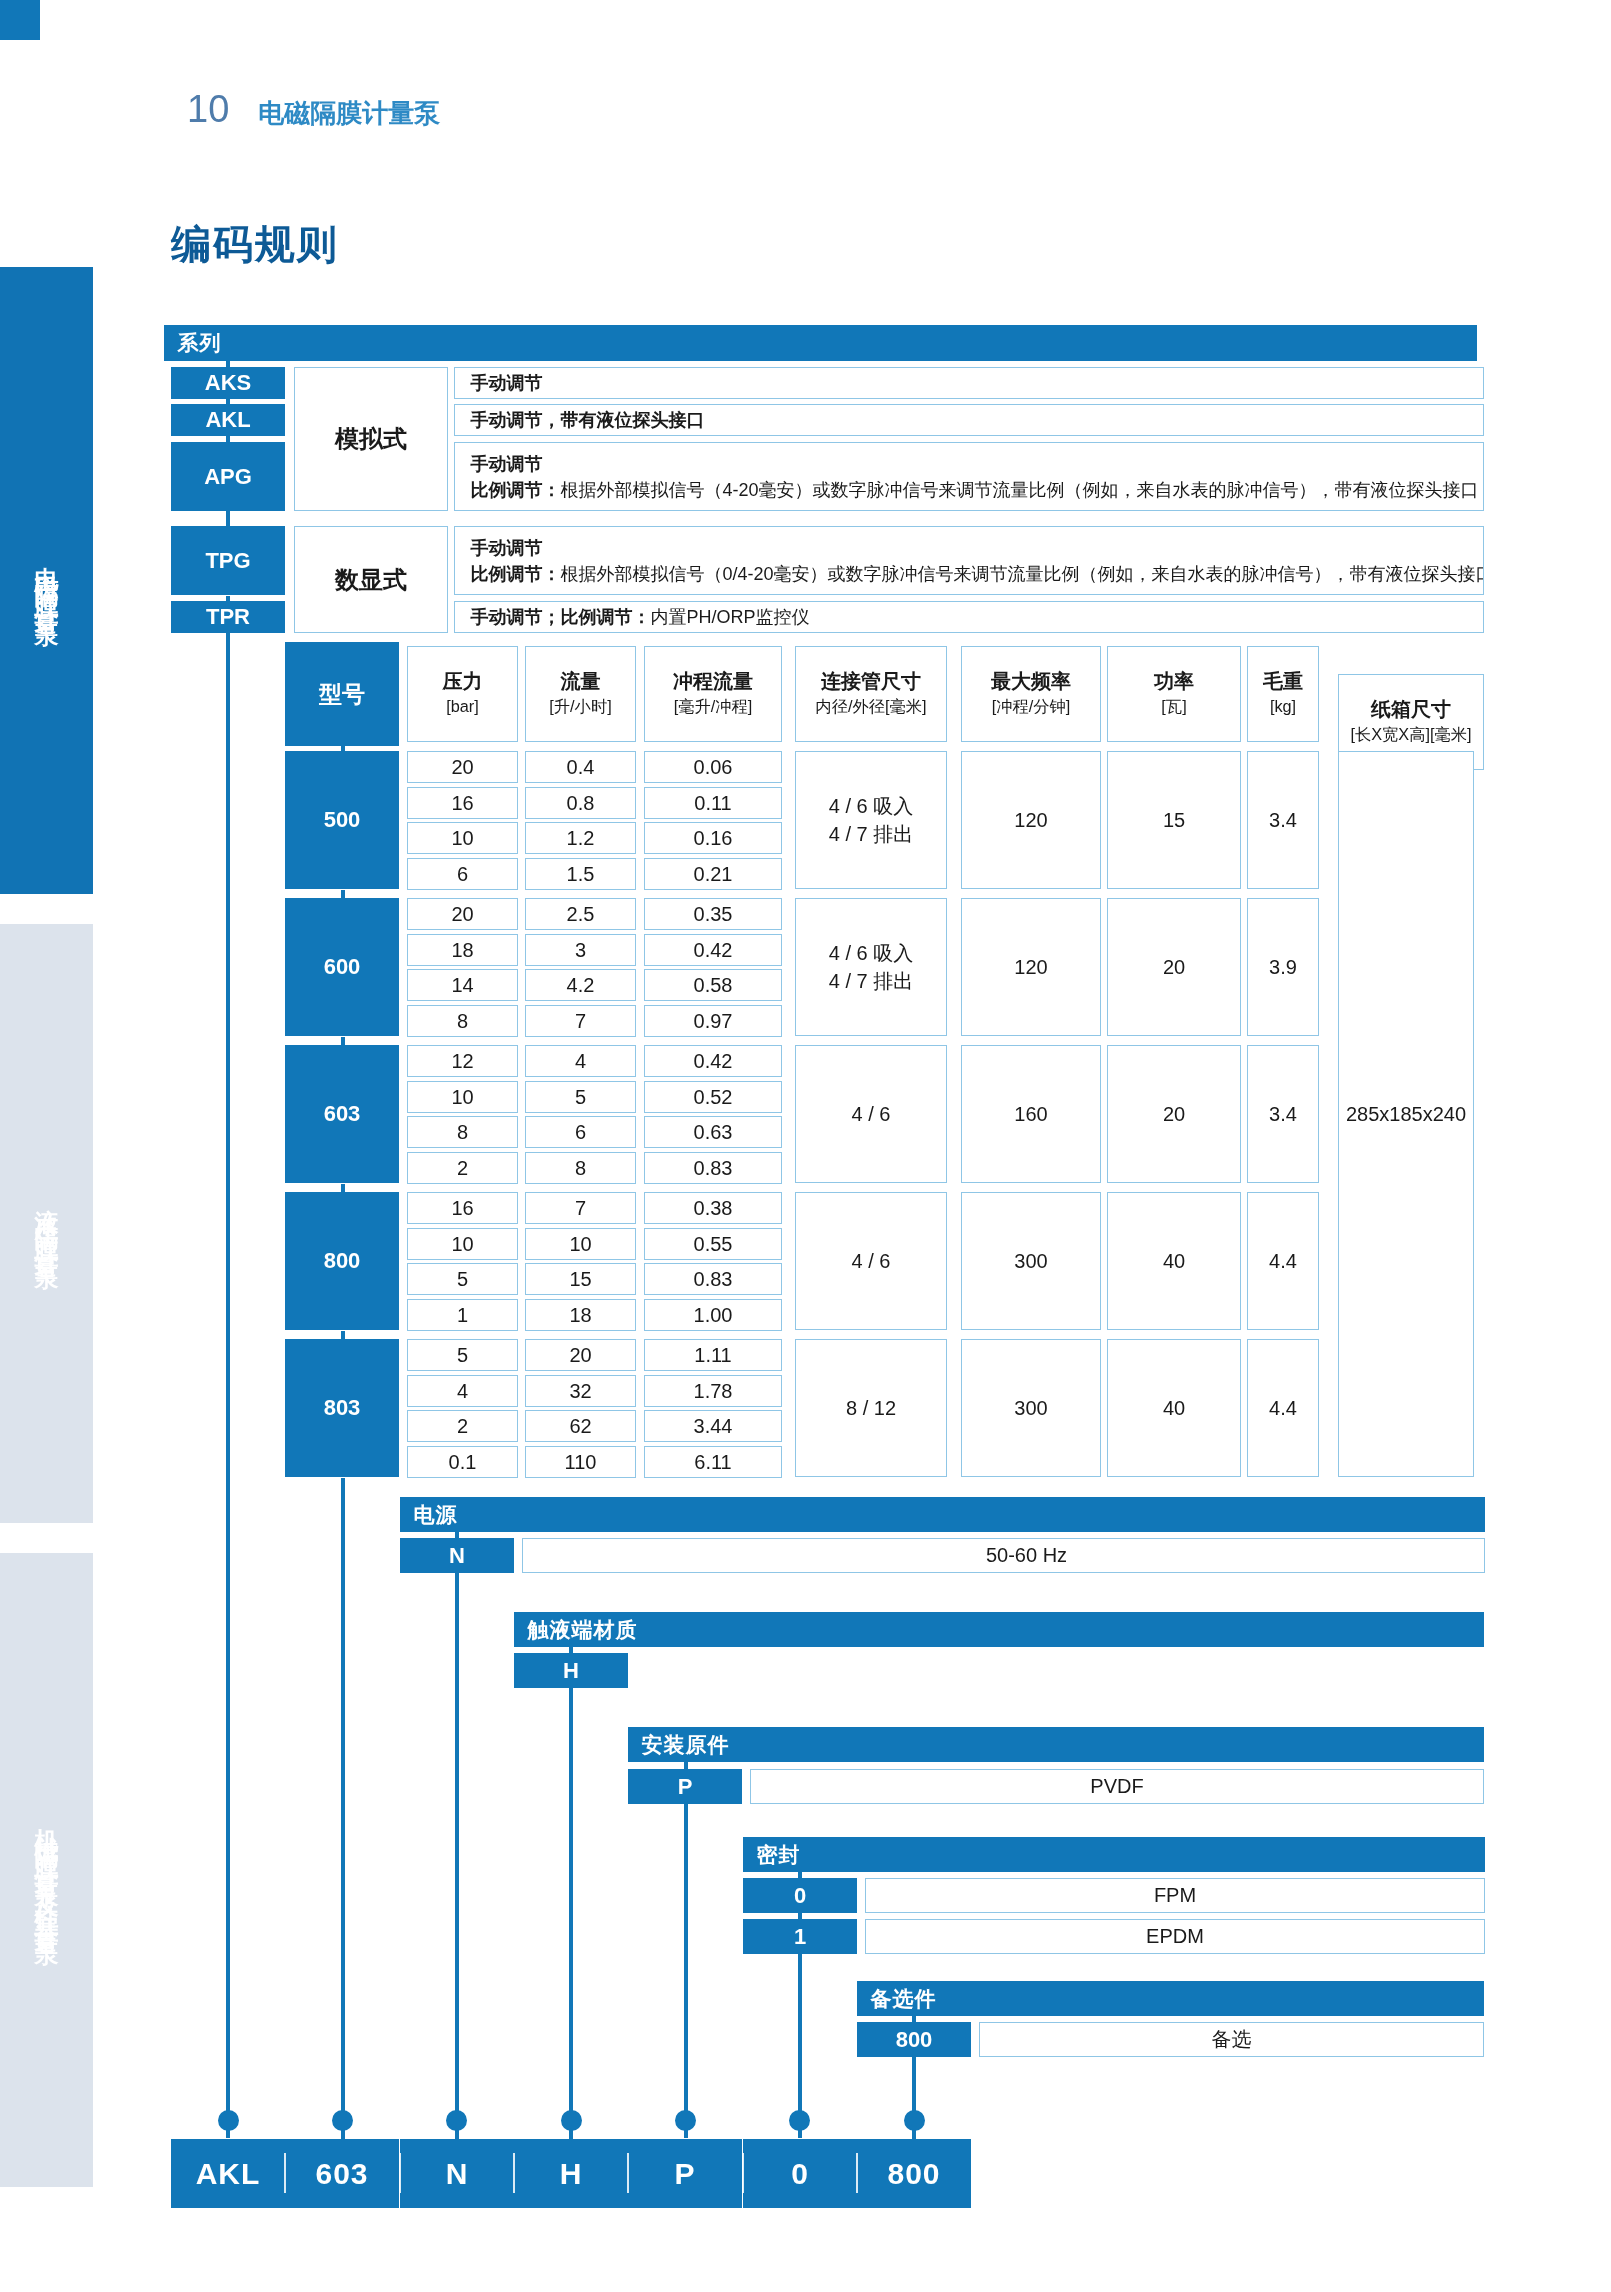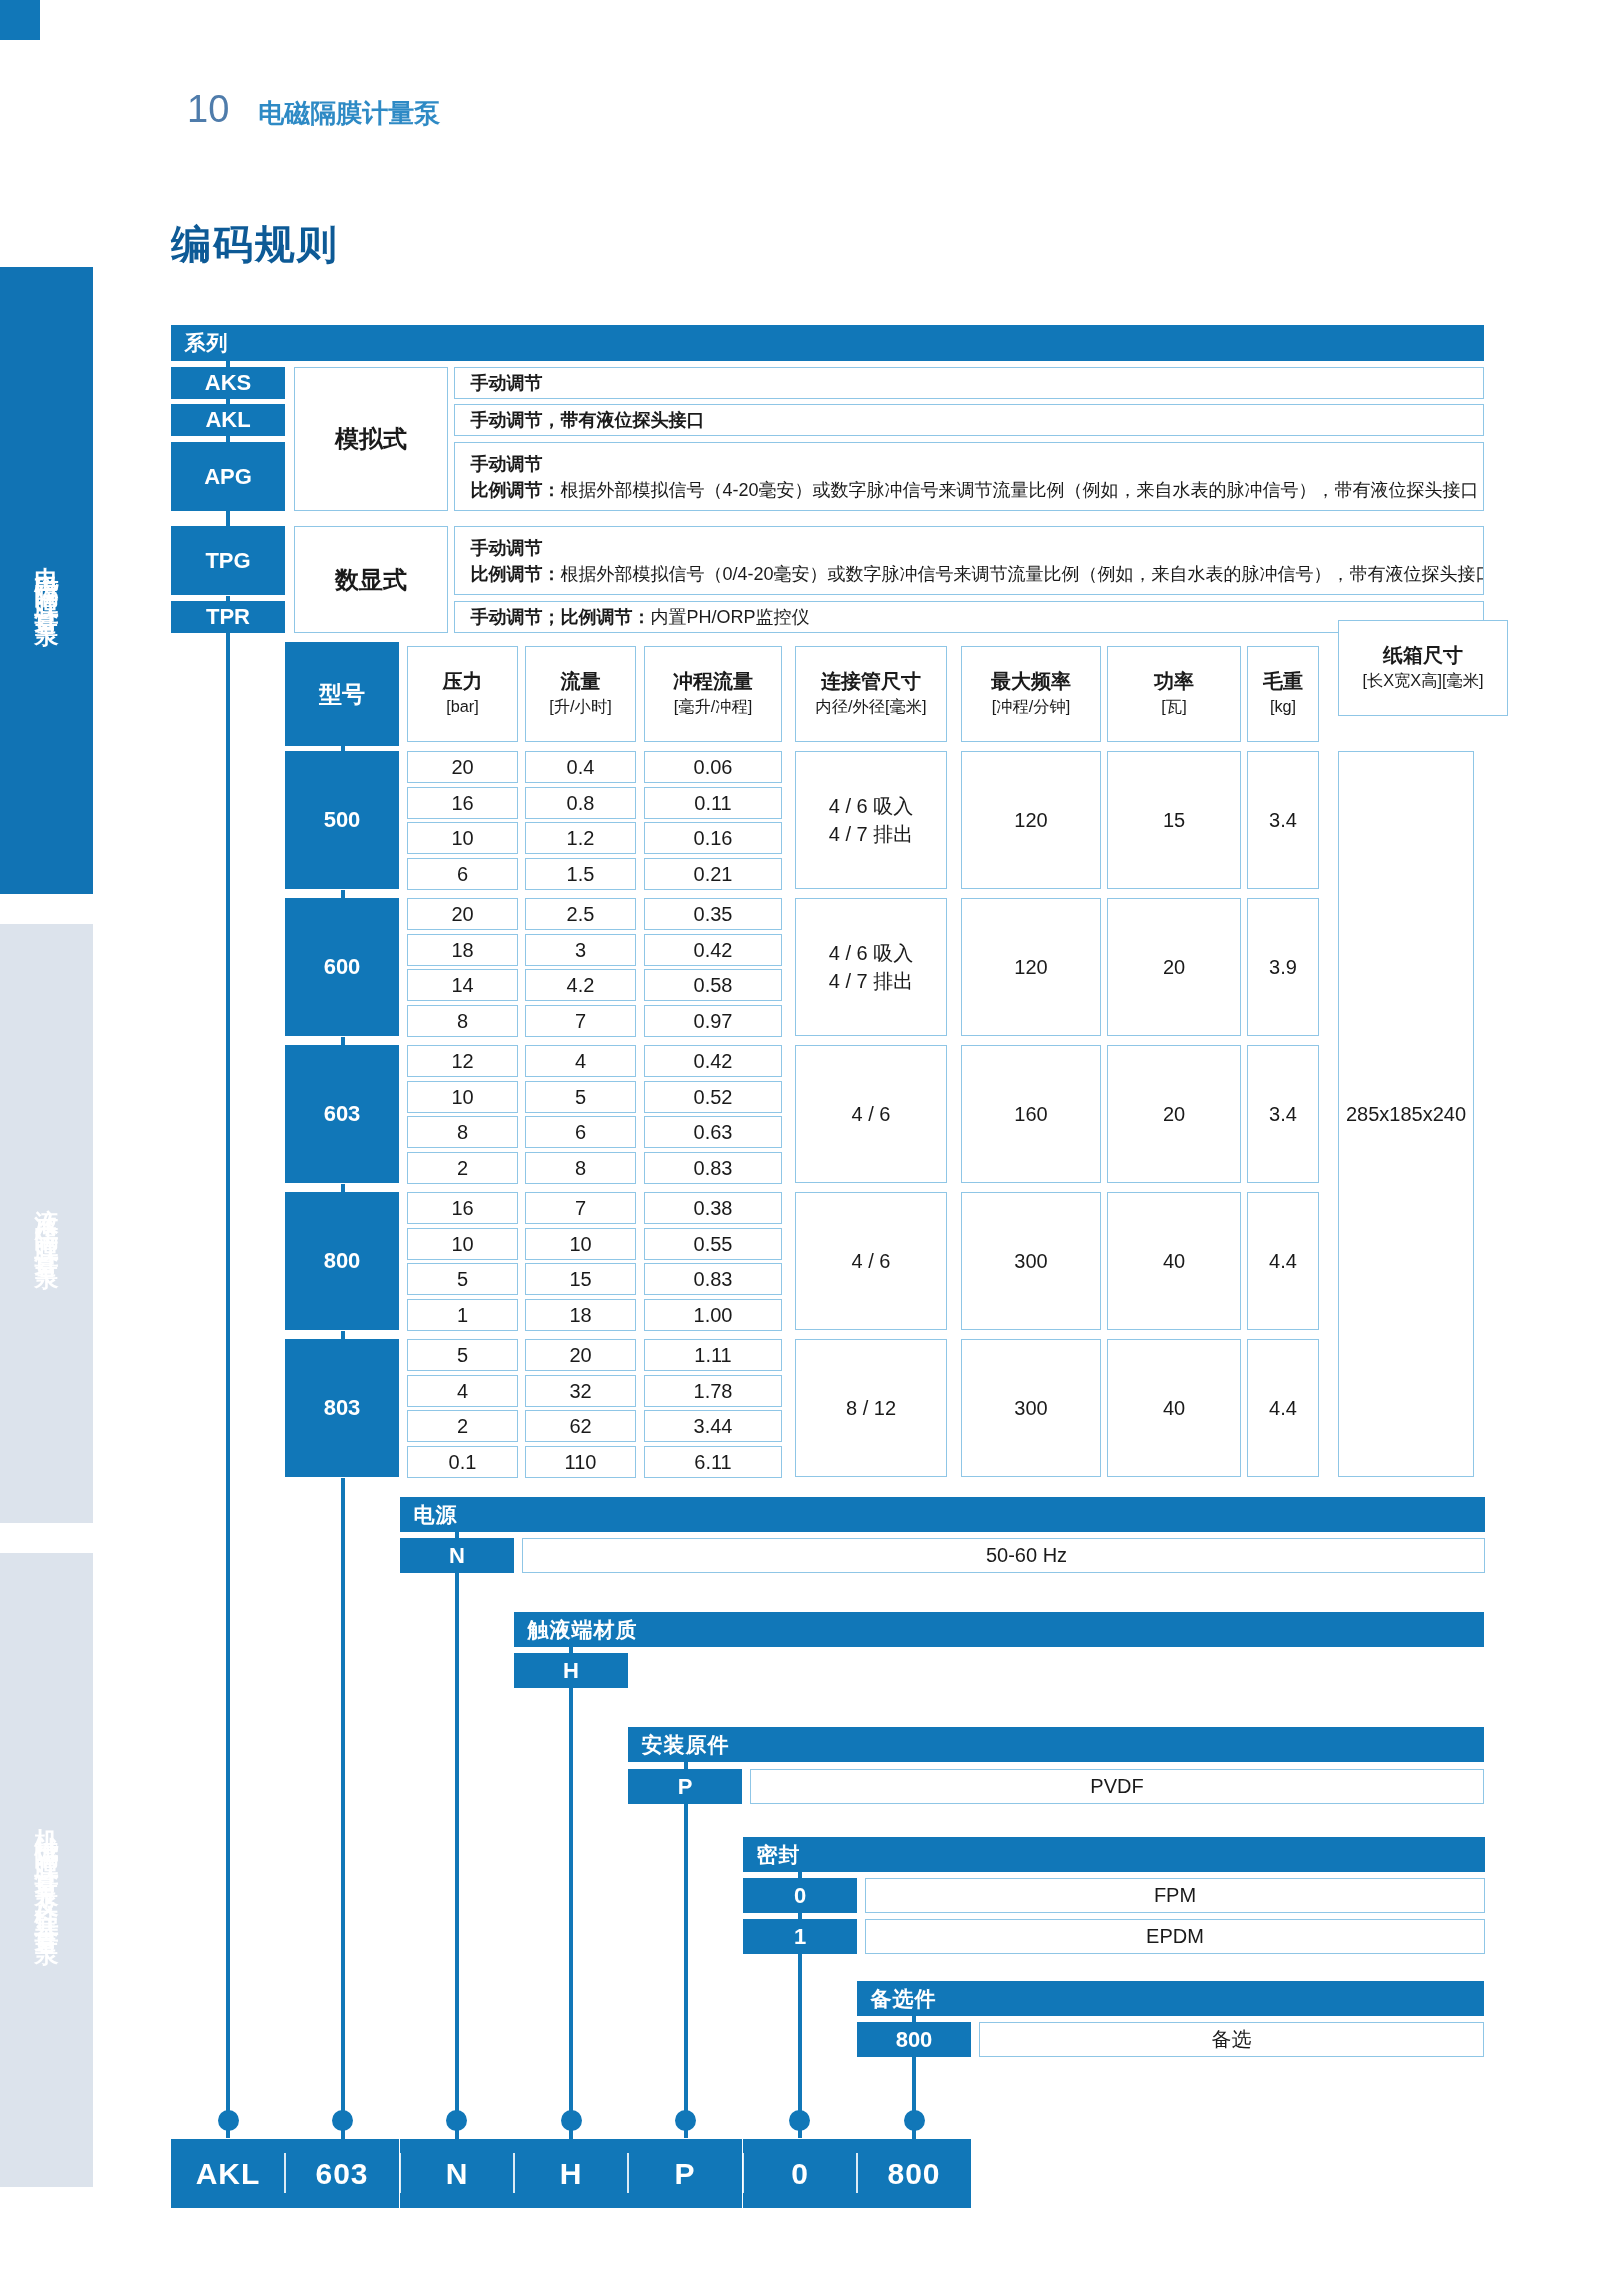--- a/index.html
+++ b/index.html
@@ -50,21 +50,21 @@
   <div class="corner-chip"></div>
   <div class="pagehead">
     <span class="pagenum">10</span>
     <span class="pagehead-title">电磁隔膜计量泵</span>
   </div>
   <h1 class="doc-title">编码规则</h1>
   <div id="canvas" class="a" style="left:0;top:0;width:1611px;height:2292px;">
       <div class="a vtab vtab-on" style="left: 0px; top: 267px; width: 93px; height: 627px;">电磁隔膜计量泵</div>
       <div class="a vtab vtab-off" style="left: 0px; top: 924px; width: 93px; height: 599px;">液压隔膜计量泵</div>
       <div class="a vtab vtab-off" style="left: 0px; top: 1553px; width: 93px; height: 634px;">机械隔膜计量泵及柱塞计量泵</div>
-      <div class="a bar" style="left: 171px; top: 325px; width: 1313px; height: 36px;">系列</div>
+      <div class="a bar" style="left: 164px; top: 325px; width: 1313px; height: 36px;">系列</div>
       <div class="a cell type" style="left: 294px; top: 367px; width: 154px; height: 144px;">模拟式</div>
       <div class="a codebox" style="left: 171px; top: 367px; width: 114px; height: 32px;">AKS</div>
       <div class="a cell desc" style="left: 454px; top: 367px; width: 1030px; height: 32px;">
         <div><span class="lead">手动调节</span></div>
       </div>
       <div class="a codebox" style="left: 171px; top: 404px; width: 114px; height: 32px;">AKL</div>
       <div class="a cell desc" style="left: 454px; top: 404px; width: 1030px; height: 32px;">
         <div><span class="lead">手动调节，带有液位探头接口</span></div>
       </div>
       <div class="a codebox" style="left: 171px; top: 442px; width: 114px; height: 69px;">APG</div>
@@ -104,21 +104,21 @@
         <span class="hsub" style="display: block;">[冲程/分钟]</span>
       </div>
       <div class="a cell hcell" style="left: 1107px; top: 646px; width: 134px; height: 96px;">
         <div>功率</div>
         <span class="hsub" style="display: block;">[瓦]</span>
       </div>
       <div class="a cell hcell" style="left: 1247px; top: 646px; width: 72px; height: 96px;">
         <div>毛重</div>
         <span class="hsub" style="display: block;">[kg]</span>
       </div>
-      <div class="a cell hcell" style="left: 1338px; top: 620px; width: 170px; height: 96px;">
+      <div class="a cell hcell" style="left: 1338px; top: 674px; width: 146px; height: 96px;">
         <div>纸箱尺寸</div>
         <span class="hsub" style="display: block;">[长X宽X高][毫米]</span>
       </div>
       <div class="a codebox" style="left: 285px; top: 751px; width: 114px; height: 138px;">500</div>
       <div class="a cell" style="left: 407px; top: 751px; width: 111px; height: 32px;">20</div>
       <div class="a cell" style="left: 525px; top: 751px; width: 111px; height: 32px;">0.4</div>
       <div class="a cell" style="left: 644px; top: 751px; width: 138px; height: 32px;">0.06</div>
       <div class="a cell" style="left: 407px; top: 787px; width: 111px; height: 32px;">16</div>
       <div class="a cell" style="left: 525px; top: 787px; width: 111px; height: 32px;">0.8</div>
       <div class="a cell" style="left: 644px; top: 787px; width: 138px; height: 32px;">0.11</div>

